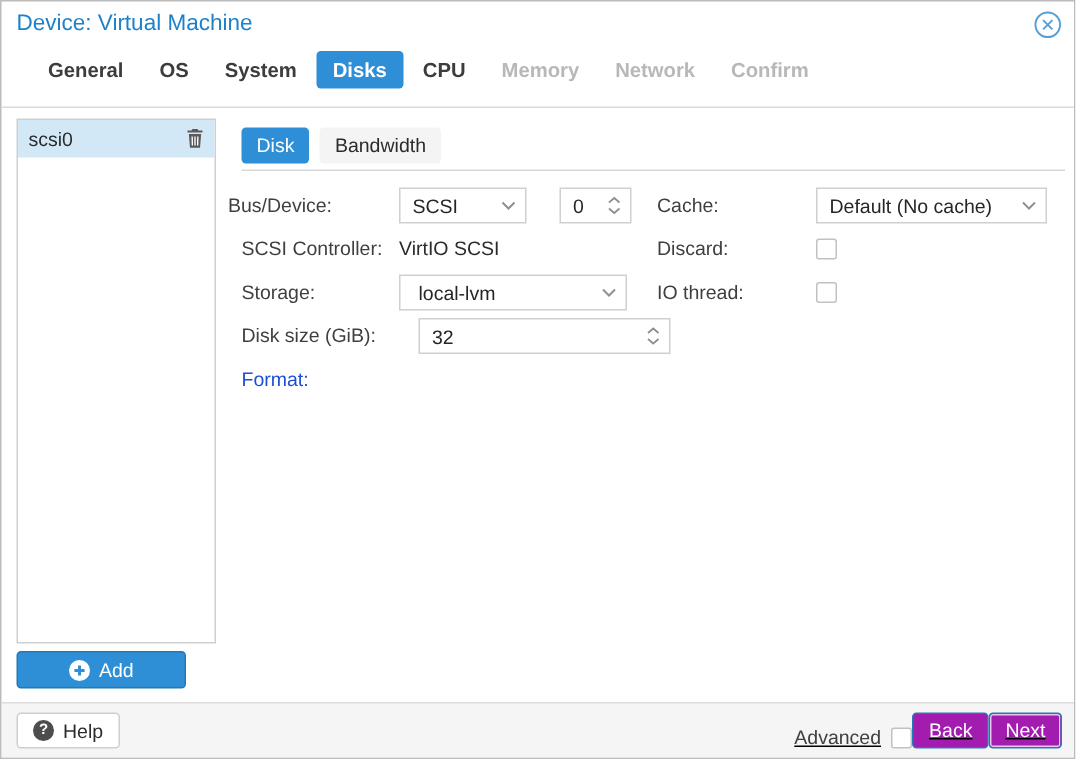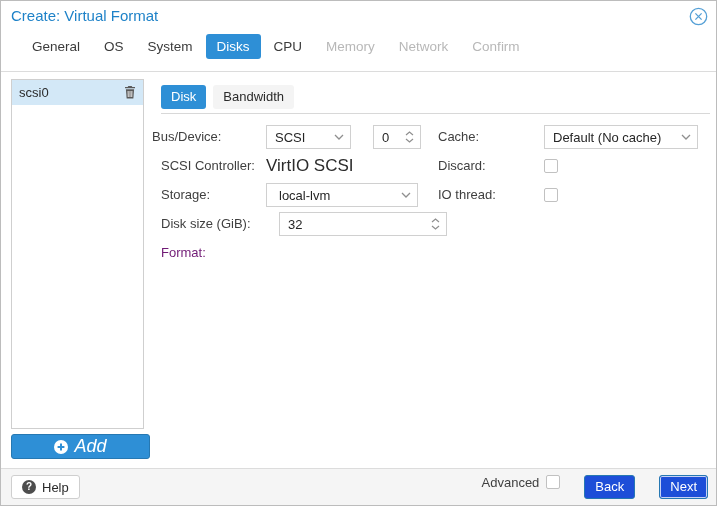--- a/index.html
+++ b/index.html
@@ -20,21 +20,21 @@
     font-size: 15px; color: #1e82c8;
   }
   .close-btn {
     position: absolute; right: 8px; top: 6px;
     width: 19px; height: 19px; cursor: pointer;
   }
 
   
   .tabbar {
     position: absolute; left: 20px; top: 33px; height: 25px;
-    display: flex; align-items: stretch;
+    display: flex; align-items: stretch; font-weight: bold;
   }
   .tab {
     font-size: 13.5px; color: #3c3c3c;
     padding: 4px 11px; margin-right: 2px;
     border-radius: 3px; line-height: 17px;
     cursor: pointer; white-space: nowrap;
   }
   .tab.active { background: #2e8fd6; color: #fff; }
   .tab.disabled { color: #b8b8b8; cursor: default; }
 
@@ -49,46 +49,45 @@
   .list-row {
     height: 25px; display: flex; align-items: center;
     padding: 0 7px; background: #d3e8f7;
     font-size: 13px; color: #2b2b2b; cursor: pointer;
   }
   .list-row .row-label { flex: 1; }
   .trash { width: 12px; height: 13px; display: block; cursor: pointer; }
 
   .add-btn {
     position: absolute; left: 10px; top: 433px;
-    width: 139px; height: 25px;
+    width: 113px; height: 25px;
     background: #2e8fd6; border: 1px solid #2678b2; border-radius: 3px;
-    color: #fff; font-size: 18px;
+    color: #fff; font-size: 13px;
     display: flex; align-items: center; justify-content: center; gap: 6px;
     cursor: pointer;
-    font-style: italic;
   }
 
   
   .subtabs { position: absolute; left: 160px; top: 84px; display: flex; gap: 7px; }
   .subtab {
     height: 24px; padding: 0 10px; line-height: 24px;
     font-size: 13px; border-radius: 3px; cursor: pointer;
     background: #f4f4f4; color: #2b2b2b;
   }
   .subtab.active { background: #2e8fd6; color: #fff; }
   .subtab-sep { position: absolute; left: 160px; top: 112px; width: 549px; height: 1px; background: #d8d8d8; }
 
   
   .flabel {
     position: absolute; font-size: 13px; color: #3f3f3f;
     line-height: 24px; white-space: nowrap;
   }
-  .flabel.disabled { color: #701a75; }
+  .flabel.disabled { color: #1d4ed8; }
   .static-val {
-    position: absolute; font-size: 17px; color: #2b2b2b; line-height: 24px;
+    position: absolute; font-size: 13px; color: #2b2b2b; line-height: 24px;
   }
   .field {
     position: absolute; height: 24px;
     border: 1px solid #d0d0d0; background: #fff;
     display: flex; align-items: center;
     padding: 0 6px 0 8px;
     font-size: 13px; color: #262626; cursor: pointer;
   }
   .field .val { flex: 1; white-space: nowrap; overflow: hidden; }
   .field.disabled { border-color: #e2e2e2; color: #bdbdbd; cursor: default; }
@@ -111,42 +110,42 @@
     display: flex; align-items: center; gap: 6px; padding: 0 10px;
     font-size: 13px; color: #2b2b2b; cursor: pointer;
   }
   .qicon {
     width: 14px; height: 14px; border-radius: 50%;
     background: #4d4d4d; color: #fff;
     font-size: 10px; font-weight: bold; line-height: 14px; text-align: center;
   }
   .footer-right {
     position: absolute; right: 8px; top: 6px; height: 24px;
-    display: flex; align-items: flex-start;
+    display: flex; align-items: flex-end; text-decoration: underline;
   }
   .adv-label { font-size: 13px; color: #3f3f3f; }
   .adv-check {
     width: 14px; height: 14px; margin-left: 7px;
     border: 1px solid #c1c1c1; background: #fff; border-radius: 2px;
     cursor: pointer;
   }
   .btn {
-    height: 24px; min-width: 47px; padding: 0 10px; margin-left: 24px;
-    background: #1d4ed8; border: 1px solid #2678b2; border-radius: 3px;
+    height: 24px; min-width: 47px; padding: 0 10px; margin-left: 0;
+    background: #a21caf; border: 1px solid #2678b2; border-radius: 3px;
     color: #fff; font-size: 13px; line-height: 22px; text-align: center;
     cursor: pointer;
   }
   .btn.focused { box-shadow: inset 0 0 0 1px rgba(255,255,255,0.75); }
 </style>
 </head>
 <body>
 
 <div class="window">
 
-  <div class="title">Create: Virtual Format</div>
+  <div class="title">Device: Virtual Machine</div>
   <div class="close-btn">
     <svg width="19" height="19" viewBox="0 0 19 19">
       <circle cx="9.5" cy="9.5" r="8.2" fill="none" stroke="#55a0d6" stroke-width="1.3"></circle>
       <path d="M6.4 6.4 L12.6 12.6 M12.6 6.4 L6.4 12.6" stroke="#55a0d6" stroke-width="1.3"></path>
     </svg>
   </div>
 
   <div class="tabbar">
     <div class="tab">General</div>
     <div class="tab">OS</div>

